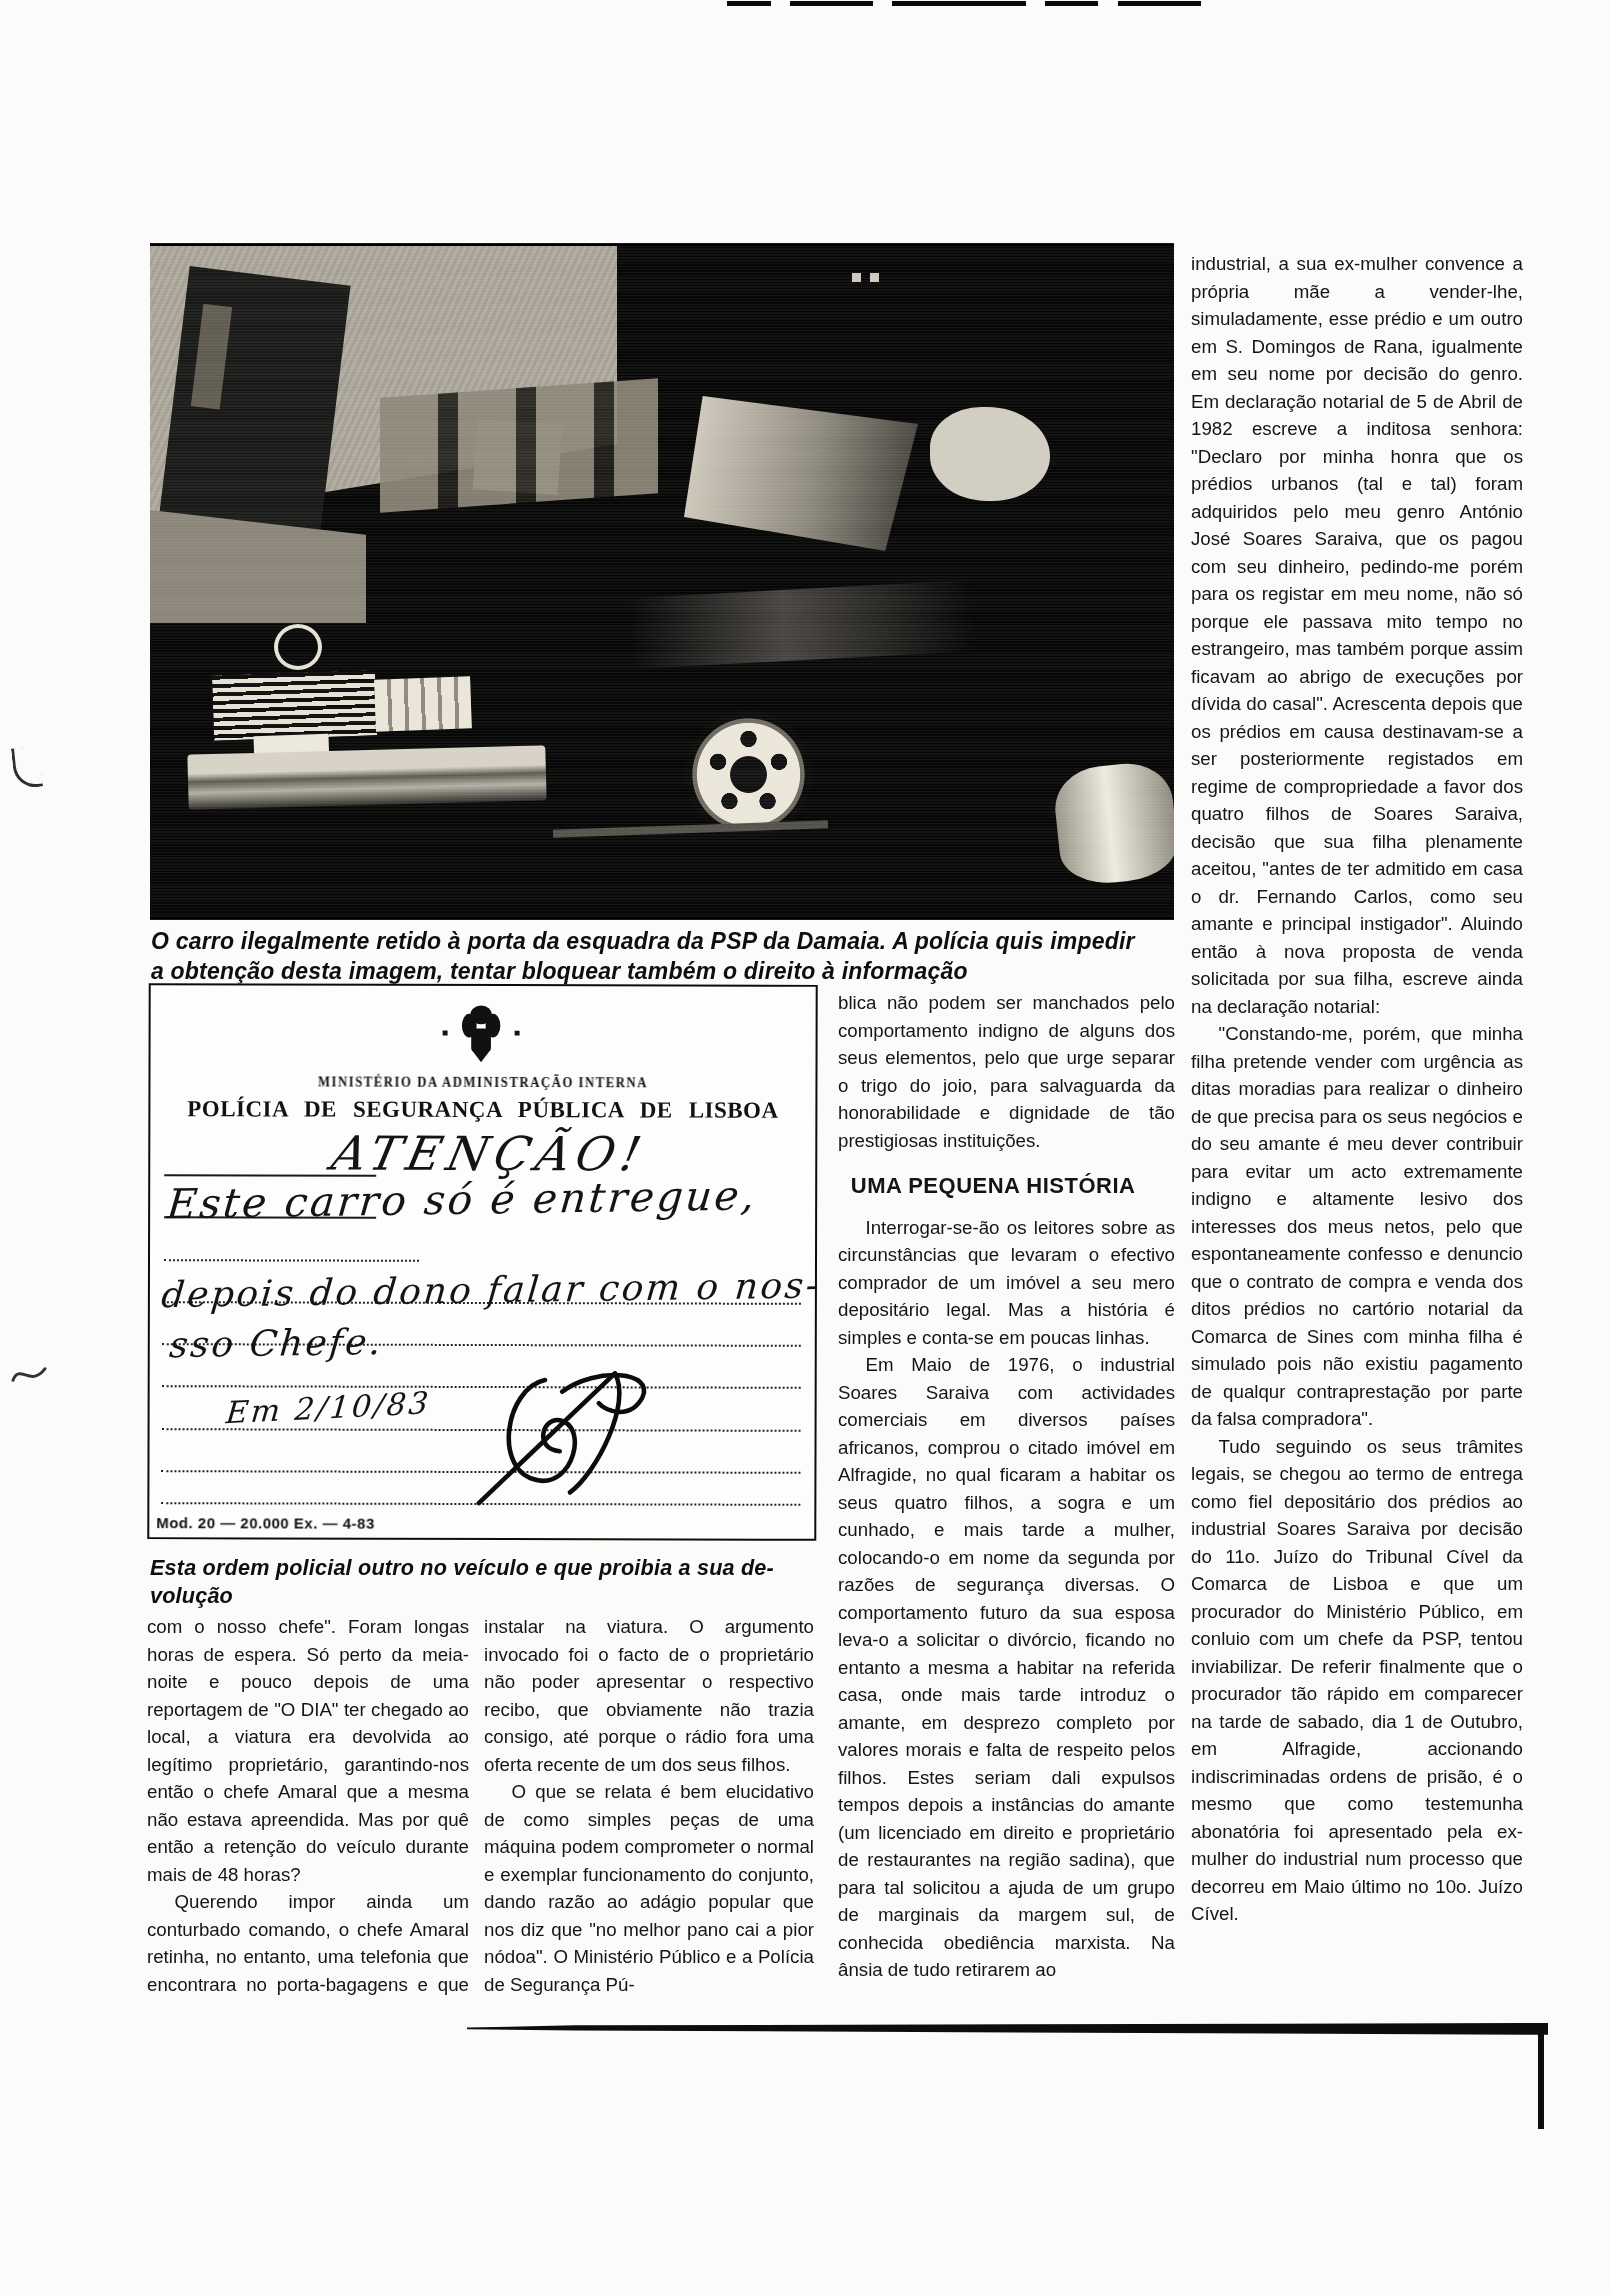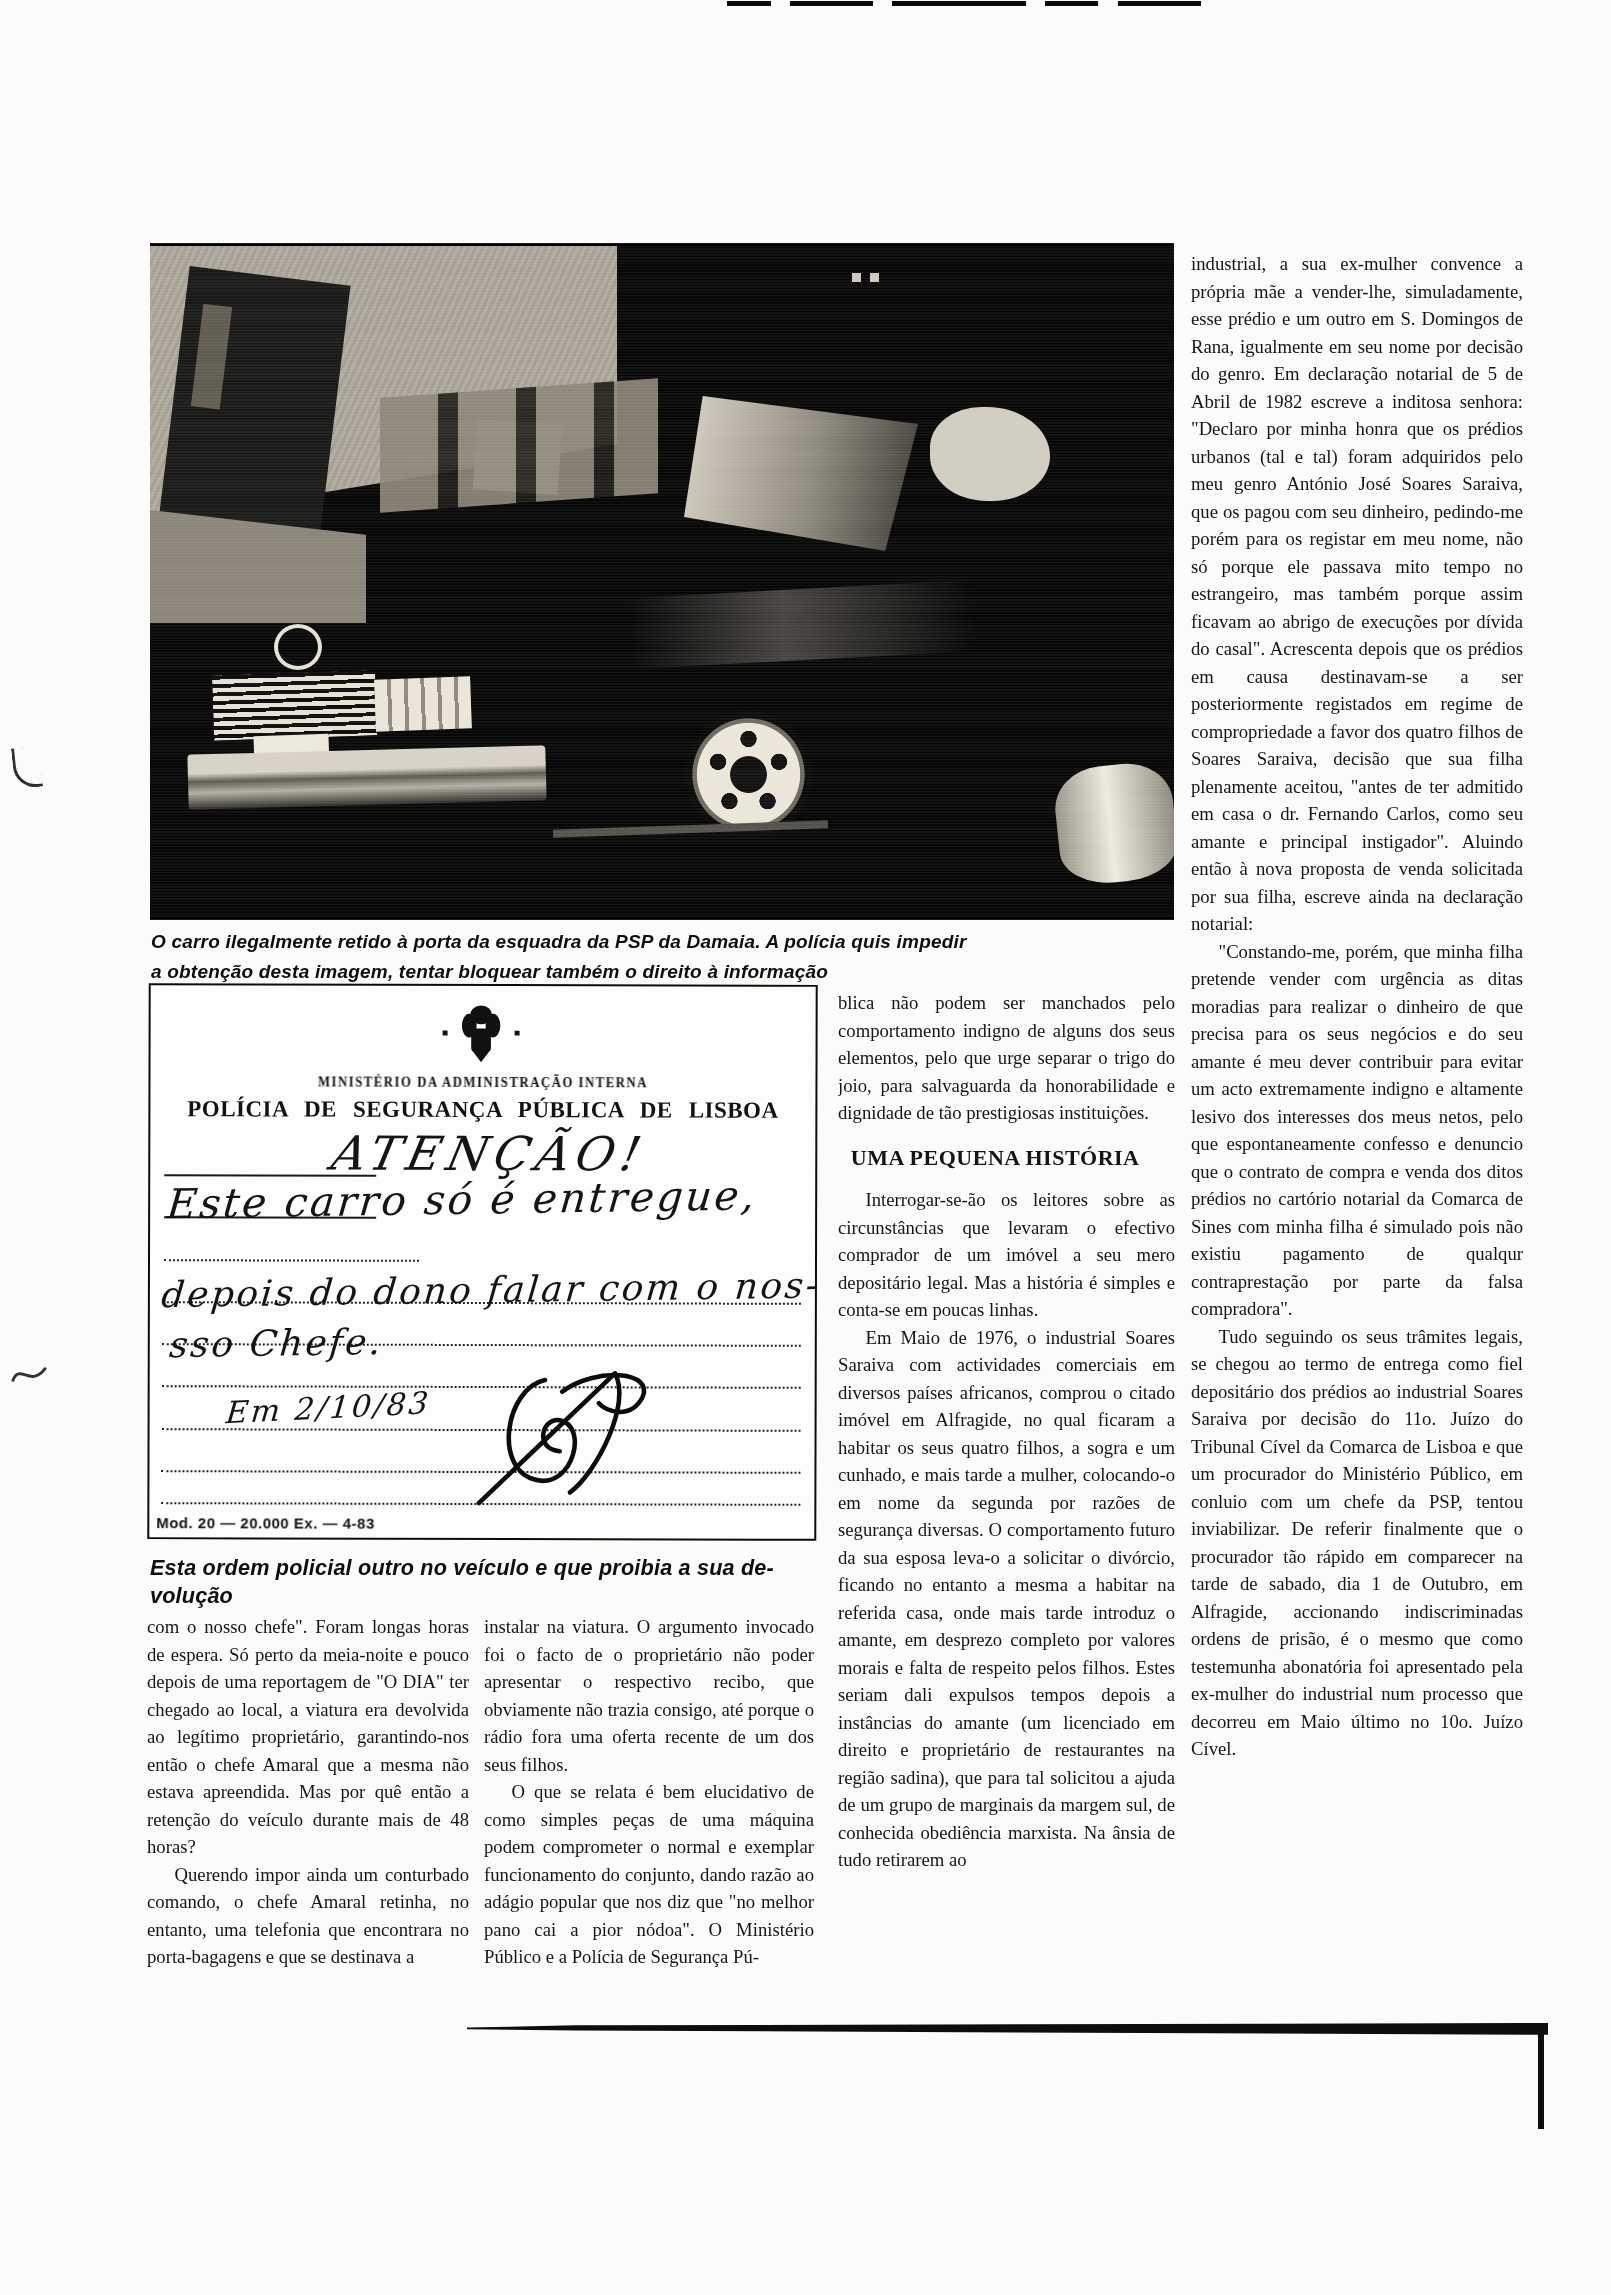--- a/index.html
+++ b/index.html
@@ -55,21 +55,21 @@
      background:linear-gradient(90deg,#9a9589,#eeeade 45%,#8e8a7f);
      border-radius:40% 40% 45% 45%/35% 35% 30% 30%;}
   .ph-rocker{left:403px;top:579px;width:275px;height:7.9px;background:#54514a;transform:rotate(-2deg);}
   .ph-dots{left:702px;top:27px;width:35px;height:8.8px;
      background:repeating-linear-gradient(90deg,#cec8bc 0 8.8px,transparent 8.8px 17.7px);}
   .ph-grain{left:0;top:0;right:0;bottom:0;
      background:repeating-linear-gradient(0deg,rgba(250,248,240,.05) 0 1.5px,transparent 1.5px 2.9px);}
 
   
   .caption{position:absolute;font-weight:bold;font-style:italic;white-space:pre-line;
-           font-size:19px;line-height:29.5px;letter-spacing:0.2px;color:#0e0e0e;}
+           font-size:23px;line-height:29.5px;letter-spacing:0.2px;color:#0e0e0e;}
   .photo-caption{left:151px;top:927px;width:1037px;}
   .doc-caption{left:150px;top:1554px;width:678px;font-size:21.6px;line-height:28px;}
 
   
   .doc{position:absolute;left:148px;top:984px;width:665px;height:552px;
        background:#fdfdfb;border:2.9px solid #0c0c0c;transform:rotate(.15deg);}
   .doc > div, .doc > svg{position:absolute;}
   .crest{left:291px;top:13.8px;width:79px;height:72px;}
   .ministry{left:0;top:89px;width:100%;text-align:center;font-family:"Liberation Serif",serif;
             font-weight:bold;font-size:12.8px;letter-spacing:1.5px;filter:blur(0.6px);transform:scaleY(1.15);}
@@ -91,21 +91,21 @@
   .hw-attention{left:177px;top:140px;font-size:47px;letter-spacing:5.9px;transform:skewX(-12deg);}
   .hw-line1{left:14.7px;top:195px;font-size:41px;}
   .hw-line2{left:9.8px;top:289px;font-size:36px;}
   .hw-line3{left:17.7px;top:339px;font-size:36px;}
   .hw-date{left:75px;top:410px;font-size:30.5px;transform:skewX(-8deg) rotate(-3deg);}
   .signature{left:275px;top:362px;width:275px;height:167px;z-index:4;}
   .form-number{left:6.9px;bottom:5.9px;font-size:15px;font-weight:bold;letter-spacing:0.5px;filter:blur(0.5px);}
 
   
   .col{position:absolute;font-size:18.7px;line-height:27.5px;text-align:justify;overflow:hidden;
-       color:#141414;font-family:Liberation Serif, serif;}
+       color:#141414;}
   .col p{margin:0;}
   .col p.indent{text-indent:27.5px;}
   .col1{left:147px;top:1613px;width:322px;height:388px;}
   .col2{left:484px;top:1613px;width:330px;height:408px;}
   .col3{left:838px;top:989px;width:337px;height:1037px;}
   .col4{left:1191px;top:250px;width:332px;height:1759px;}
   .h-story{font-weight:bold;font-size:22px;letter-spacing:0.5px;text-align:left;
            margin:17.7px 0 14.7px 12.8px;}
 
   

